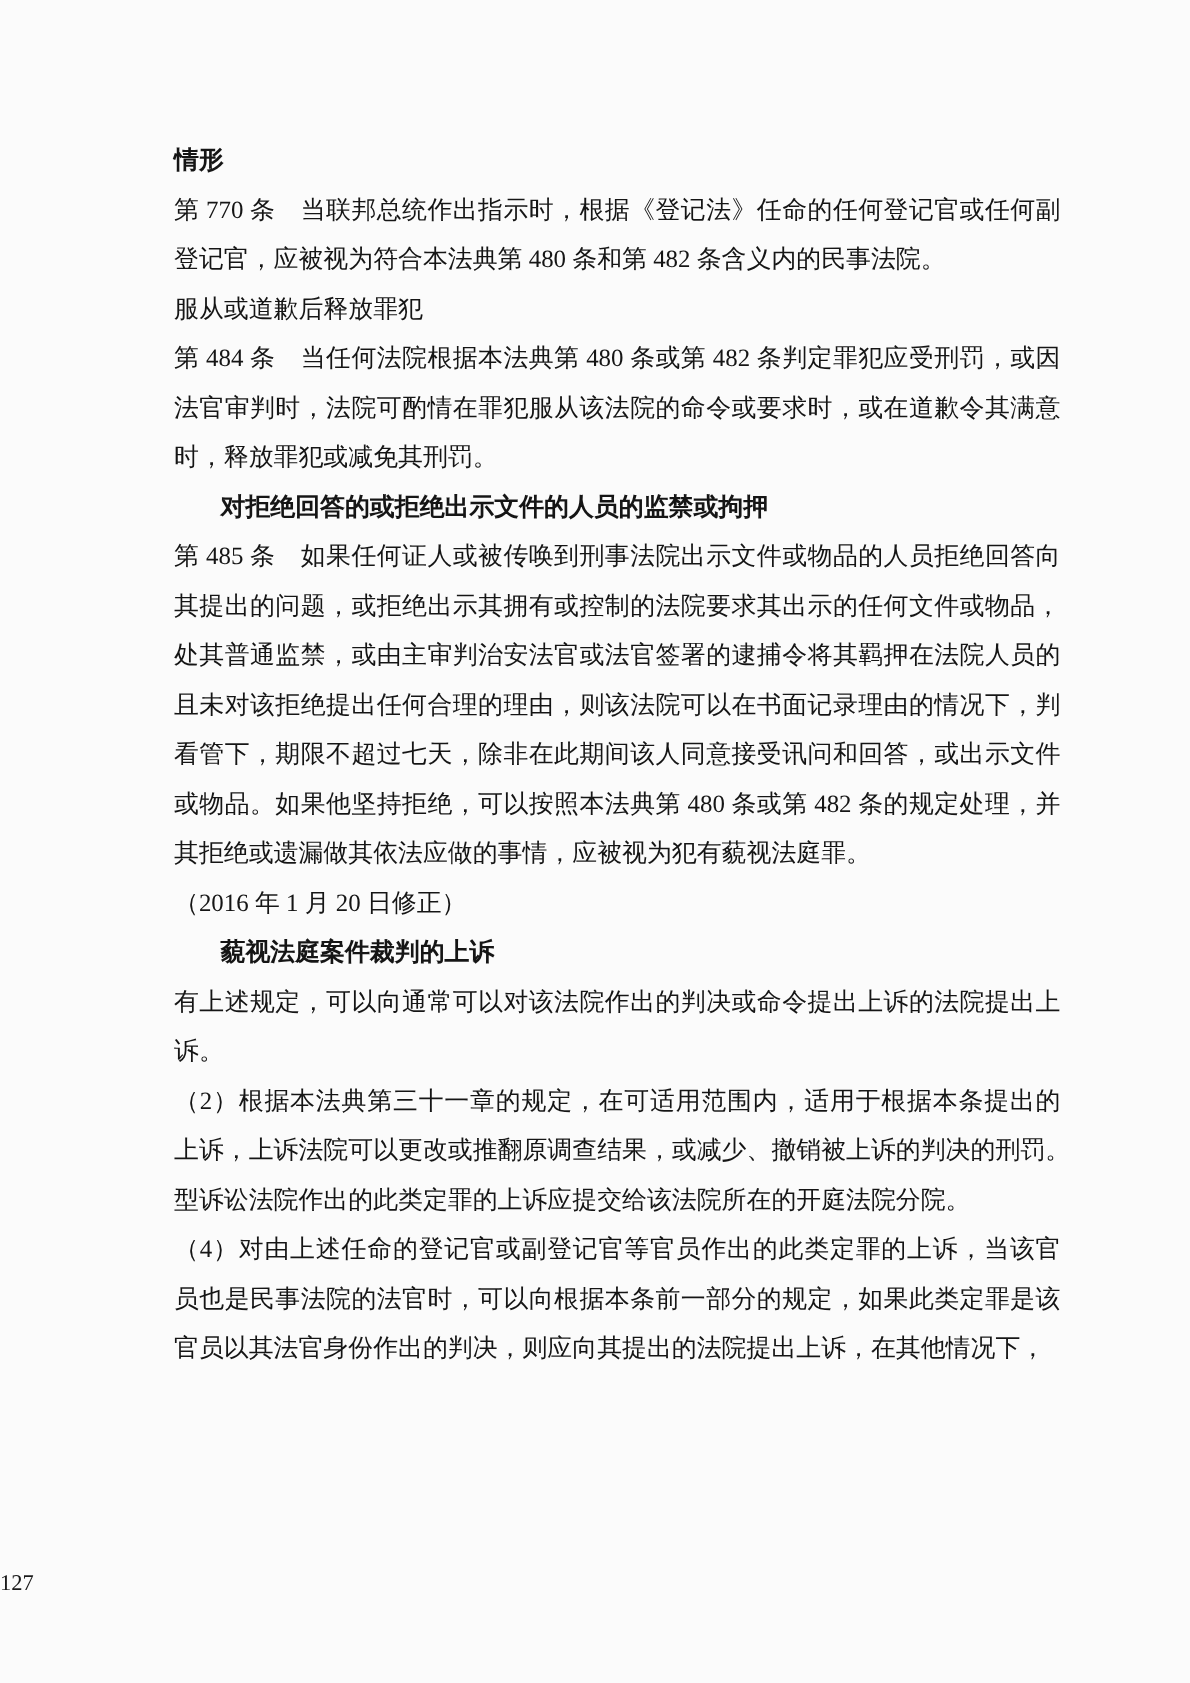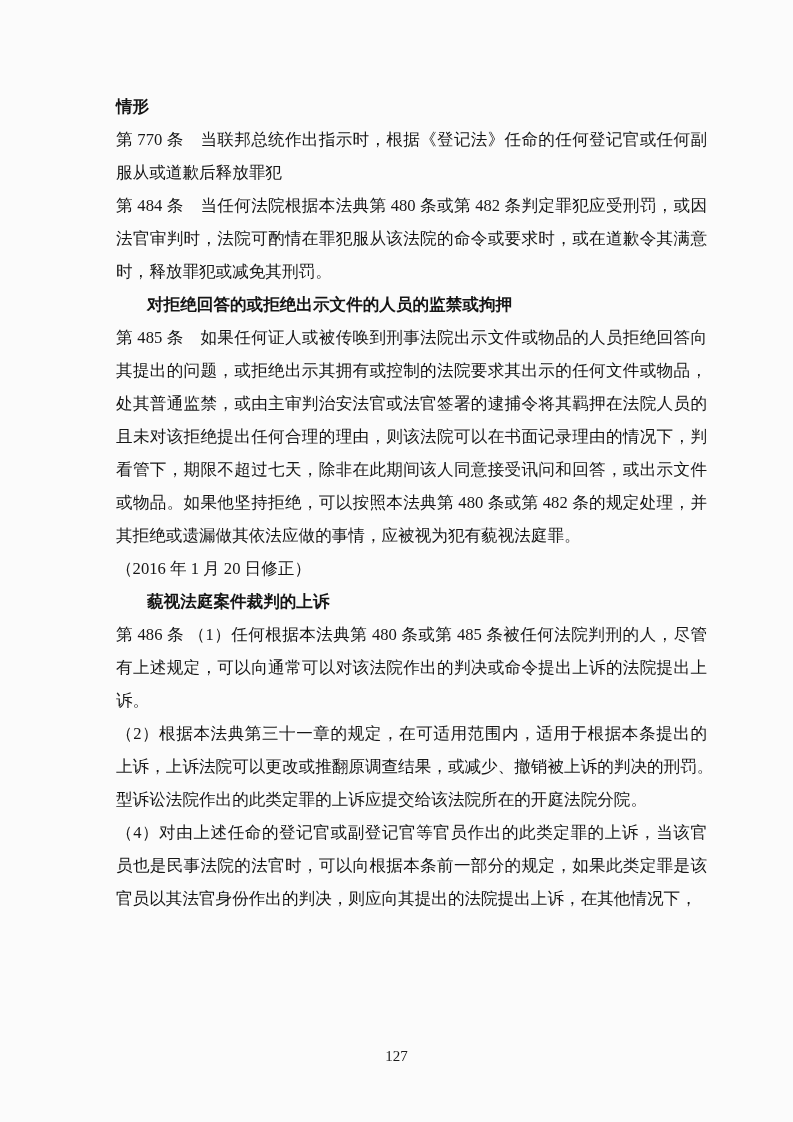--- a/index.html
+++ b/index.html
@@ -40,48 +40,48 @@
     font-weight: bold;
   }
   .line.indent {
     text-indent: 31px;
   }
   .footer {
     position: absolute;
     top: 1046px;
     left: 0;
     width: 793px;
-    text-align: center;
+    text-align: left;
     font-size: 15px;
     line-height: 20px;
     color: #1a1a1a;
   }
 </style>
 </head>
 <body>
 
 <div class="page">
   <div class="content" id="doc-content">
       <div class="line heading-bold last">情形</div>
       <div class="line paragraph">第 770 条　当联邦总统作出指示时，根据《登记法》任命的任何登记官或任何副</div>
+      <div class="line paragraph last">登记官，应被视为符合本法典第 480 条和第 482 条含义内的民事法院。</div>
       <div class="line heading last">服从或道歉后释放罪犯</div>
       <div class="line paragraph">第 484 条　当任何法院根据本法典第 480 条或第 482 条判定罪犯应受刑罚，或因</div>
       <div class="line paragraph">法官审判时，法院可酌情在罪犯服从该法院的命令或要求时，或在道歉令其满意</div>
       <div class="line paragraph last">时，释放罪犯或减免其刑罚。</div>
       <div class="line heading-bold last indent">对拒绝回答的或拒绝出示文件的人员的监禁或拘押</div>
       <div class="line paragraph">第 485 条　如果任何证人或被传唤到刑事法院出示文件或物品的人员拒绝回答向</div>
       <div class="line paragraph">其提出的问题，或拒绝出示其拥有或控制的法院要求其出示的任何文件或物品，</div>
       <div class="line paragraph">处其普通监禁，或由主审判治安法官或法官签署的逮捕令将其羁押在法院人员的</div>
       <div class="line paragraph">且未对该拒绝提出任何合理的理由，则该法院可以在书面记录理由的情况下，判</div>
       <div class="line paragraph">看管下，期限不超过七天，除非在此期间该人同意接受讯问和回答，或出示文件</div>
       <div class="line paragraph">或物品。如果他坚持拒绝，可以按照本法典第 480 条或第 482 条的规定处理，并</div>
       <div class="line paragraph last">其拒绝或遗漏做其依法应做的事情，应被视为犯有藐视法庭罪。</div>
       <div class="line paragraph last">（2016 年 1 月 20 日修正）</div>
       <div class="line heading-bold last indent">藐视法庭案件裁判的上诉</div>
-      <div class="line paragraph">第 486 条 （1）任何根据本法典第 480 条或第 485 条被任何法院判刑的人，尽管</div>
       <div class="line paragraph">有上述规定，可以向通常可以对该法院作出的判决或命令提出上诉的法院提出上</div>
       <div class="line paragraph last">诉。</div>
       <div class="line paragraph">（2）根据本法典第三十一章的规定，在可适用范围内，适用于根据本条提出的</div>
       <div class="line paragraph last">上诉，上诉法院可以更改或推翻原调查结果，或减少、撤销被上诉的判决的刑罚。</div>
       <div class="line paragraph last">型诉讼法院作出的此类定罪的上诉应提交给该法院所在的开庭法院分院。</div>
       <div class="line paragraph">（4）对由上述任命的登记官或副登记官等官员作出的此类定罪的上诉，当该官</div>
       <div class="line paragraph">员也是民事法院的法官时，可以向根据本条前一部分的规定，如果此类定罪是该</div>
       <div class="line paragraph last">官员以其法官身份作出的判决，则应向其提出的法院提出上诉，在其他情况下，</div>
     </div>
   <div class="footer">

